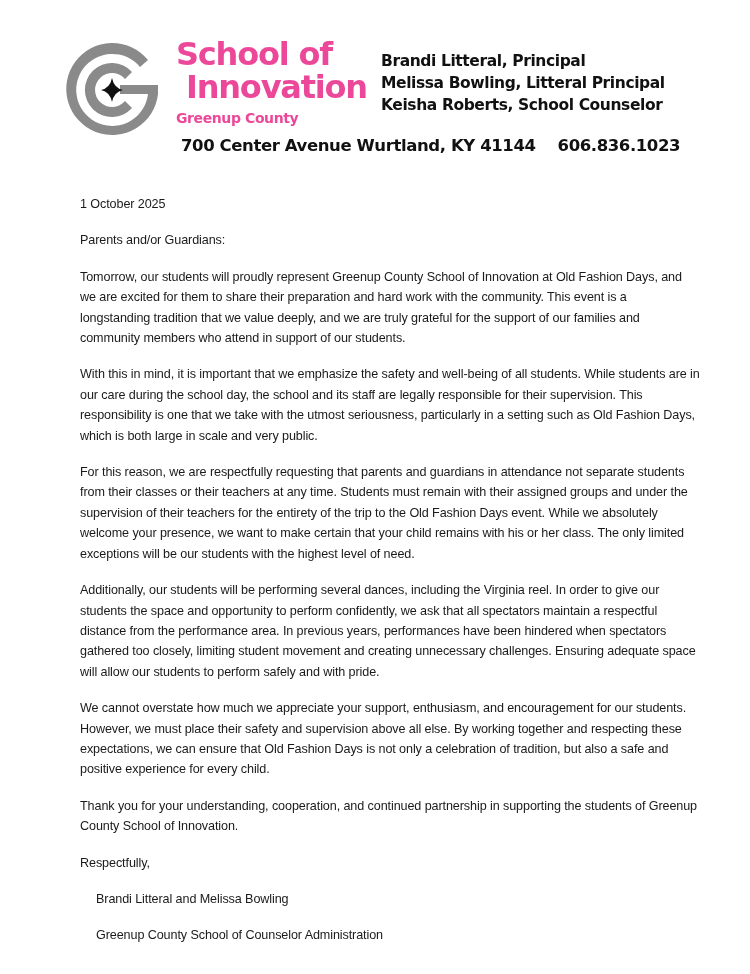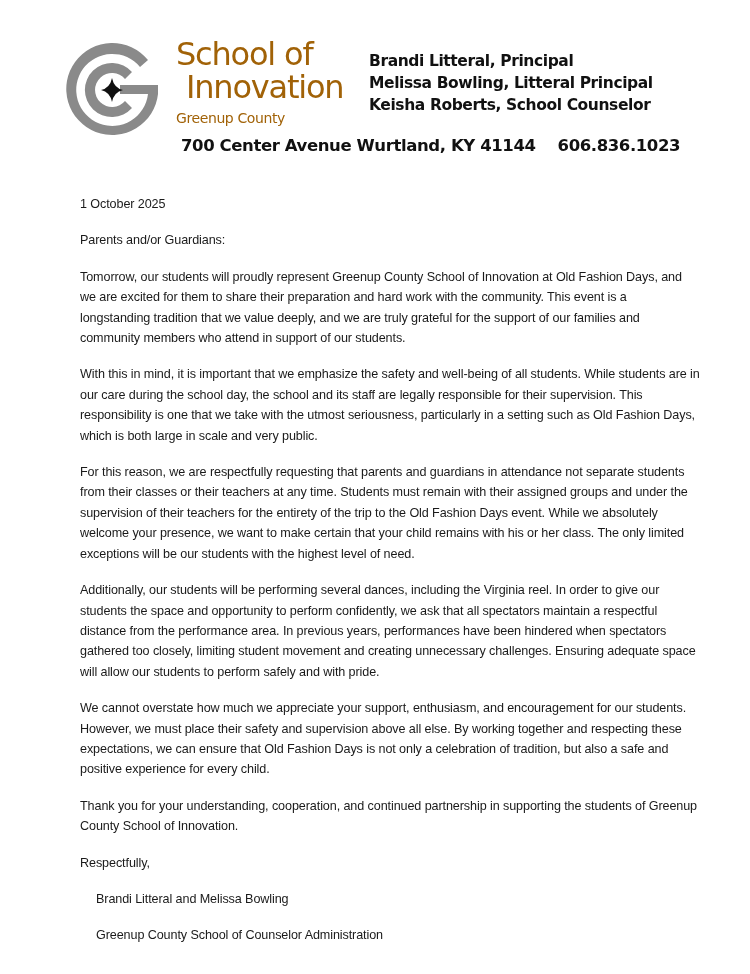--- a/index.html
+++ b/index.html
@@ -1,23 +1,23 @@
 <!DOCTYPE html>
 <html><head>
   <meta charset="utf-8">
   <style>
     html, body { margin: 0; padding: 0; background: #ffffff; }
     body { width: 750px; height: 974px; position: relative; overflow: hidden; color: #1a1a1a; }
     .letterhead { position: absolute; left: 0; top: 0; width: 750px; height: 165px; }
     .logo { position: absolute; left: 60px; top: 38px; width: 104px; height: 104px; }
-    .school-name { position: absolute; left: 176px; top: 38px; font-family: "DejaVu Sans", sans-serif; font-weight: normal; color: #a16207; }
+    .school-name { position: absolute; left: 176px; top: 38px; font-family: "DejaVu Sans", sans-serif; font-weight: bold; color: #ec4899; }
     .school-name .l1 { font-size: 32px; line-height: 32px; letter-spacing: -1.2px; }
     .school-name .l2 { font-size: 32px; line-height: 34px; letter-spacing: -1.2px; margin-left: 10px; }
     .school-name .l3 { font-size: 14px; line-height: 24px; letter-spacing: -0.4px; margin-top: 2px; }
-    .staff { position: absolute; left: 369px; top: 50px; font-family: "DejaVu Sans", sans-serif; font-weight: bold; font-size: 15.5px; line-height: 22px; color: #111; letter-spacing: -0.4px; }
+    .staff { position: absolute; left: 381px; top: 50px; font-family: "DejaVu Sans", sans-serif; font-weight: bold; font-size: 15.5px; line-height: 22px; color: #111; letter-spacing: -0.4px; }
     .staff div { white-space: nowrap; }
     .address { position: absolute; left: 181px; top: 136px; font-family: "DejaVu Sans", sans-serif; font-weight: bold; font-size: 16.5px; color: #111; white-space: nowrap; letter-spacing: -0.4px; }
     .address .phone { margin-left: 22px; }
     .body { position: absolute; left: 80px; top: 178px; width: 620px; font-family: "Liberation Sans", sans-serif; font-size: 12.6px; line-height: 20.4px; color: #1a1a1a; letter-spacing: -0.1px; }
     .body p { margin: 16px 0 12px 0; }
     .body .date { margin-bottom: 12px; }
     .body .sig p { margin: 16px; }
   </style>
 </head>
 <body>

